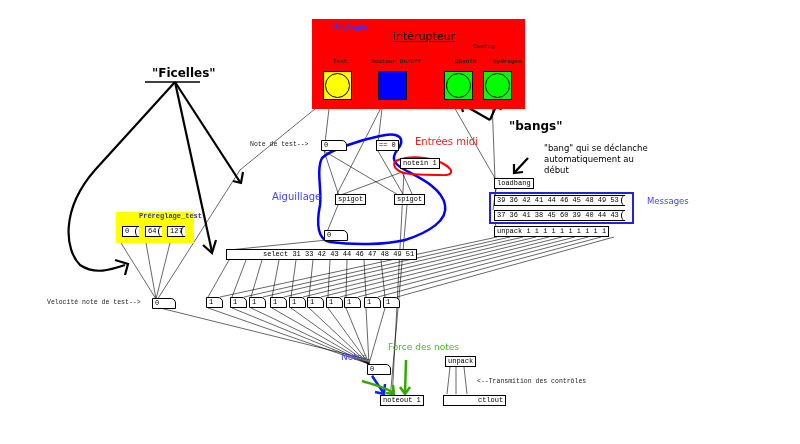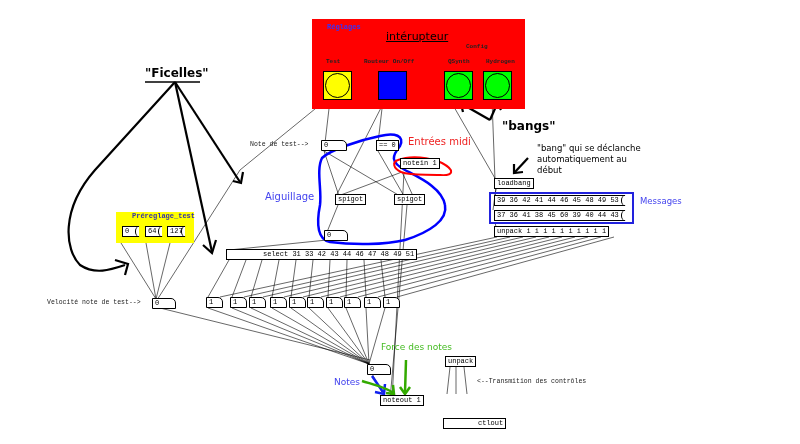--- a/index.html
+++ b/index.html
@@ -3,21 +3,21 @@
 <meta charset="utf-8">
 <style>
   html, body { margin:0; padding:0; background:#ffffff; }
   body { width:800px; height:444px; position:relative; overflow:hidden; font-family:"DejaVu Sans Mono", monospace; }
   #canvas { position:absolute; left:0; top:0; width:800px; height:444px; }
   .pdbox { position:absolute; background:#fff; border:1px solid #000; font-family:"Liberation Mono","DejaVu Sans Mono",monospace; font-size:7px; line-height:9px; height:9px; padding:0 2px; white-space:nowrap; color:#000; box-sizing:content-box; }
   .numbox { position:absolute; background:#fff; border:1px solid #000; border-top-right-radius:5px; font-family:"Liberation Mono",monospace; font-size:7px; line-height:9px; height:9px; padding:0 2px; box-sizing:content-box; }
   .msgbox { position:absolute; background:#fff; border:1px solid #000; border-right:none; font-family:"Liberation Mono",monospace; font-size:7px; line-height:9px; height:9px; padding:0 6px 0 2px; box-sizing:content-box; }
   .msgbox::after { content:""; position:absolute; right:-1px; top:-1px; width:4px; height:11px; border-right:1px solid #000; border-radius:0 6px 6px 0; transform:scaleX(-1); }
   .lbl { position:absolute; font-family:"Liberation Mono",monospace; font-size:6.5px; color:#222; white-space:nowrap; }
-  .ann { position:absolute; font-family:"DejaVu Sans",sans-serif; white-space:nowrap; }
+  .ann { position:absolute; font-family:"DejaVu Sans",sans-serif; white-space:nowrap;margin-left:7px; }
   .panel { position:absolute; }
   .tgl { position:absolute; border:1px solid #000; box-sizing:border-box; }
   .tgl .c { position:absolute; left:1px; top:1px; right:1px; bottom:1px; border:1px solid #000; border-radius:50%; }
 </style>
 </head>
 <body>
 
 <svg id="canvas" width="800" height="444" viewBox="0 0 800 444">
   <g stroke="#000" stroke-width="0.6" fill="none">
 
@@ -158,21 +158,21 @@
 
 <div class="ann" style="left:145px;top:66px;font-size:12px;font-weight:bold;color:#000;">"Ficelles"</div>
 <div class="ann" style="left:502px;top:119px;font-size:12px;font-weight:bold;color:#000;">"bangs"</div>
 <div class="ann" style="left:537px;top:143px;font-size:8.5px;color:#000;">"bang" qui se déclanche</div>
 <div class="ann" style="left:537px;top:154px;font-size:8.5px;color:#000;">automatiquement au</div>
 <div class="ann" style="left:537px;top:165px;font-size:8.5px;color:#000;">début</div>
 <div class="ann" style="left:408px;top:136px;font-size:10px;color:#ee2222;">Entrées midi</div>
 <div class="ann" style="left:265px;top:191px;font-size:10px;color:#4444ee;">Aiguillage</div>
 <div class="ann" style="left:640px;top:196px;font-size:8.5px;color:#4444ee;">Messages</div>
 <div class="ann" style="left:381px;top:342px;font-size:9px;color:#44bb22;">Force des notes</div>
-<div class="ann" style="left:334px;top:377px;font-size:9px;color:#4444ee;">Notes</div>
+<div class="ann" style="left:334px;top:352px;font-size:9px;color:#4444ee;">Notes</div>
 
 <div class="lbl" style="left:250px;top:141px;">Note de test--&gt;</div>
 <div class="lbl" style="left:47px;top:299px;">Velocité note de test--&gt;</div>
 <div class="lbl" style="left:477px;top:378px;">&lt;--Transmition des contrôles</div>
 
 <div class="panel" style="left:116px;top:212px;width:78px;height:31px;background:#ffff00;">
   <div class="ann" style="left:0px;top:0px;font-family:'Liberation Mono',monospace;font-size:7px;font-weight:bold;color:#3333aa;padding-left:16px;">Préreglage_test</div>
 </div>
 <div class="msgbox" style="left:122px;top:226px;width:8px;">0</div>
 <div class="msgbox" style="left:145px;top:226px;width:8px;">64</div>
@@ -200,13 +200,13 @@
     <div class="numbox" style="left: 307px; top: 297px; width: 11px;">1</div>
     <div class="numbox" style="left: 326px; top: 297px; width: 11px;">1</div>
     <div class="numbox" style="left: 344px; top: 297px; width: 11px;">1</div>
     <div class="numbox" style="left: 364px; top: 297px; width: 11px;">1</div>
     <div class="numbox" style="left: 383px; top: 297px; width: 11px;">1</div>
   </div>
 
 <div class="numbox" style="left:367px;top:364px;width:18px;">0</div>
 <div class="pdbox" style="left:380px;top:395px;">noteout 1</div>
 <div class="pdbox" style="left:445px;top:356px;">unpack</div>
-<div class="pdbox" style="left:443px;top:418px;padding-left:34px;">ctlout</div>
+<div class="pdbox" style="left:443px;top:395px;padding-left:34px;">ctlout</div>
 
 </body></html>

